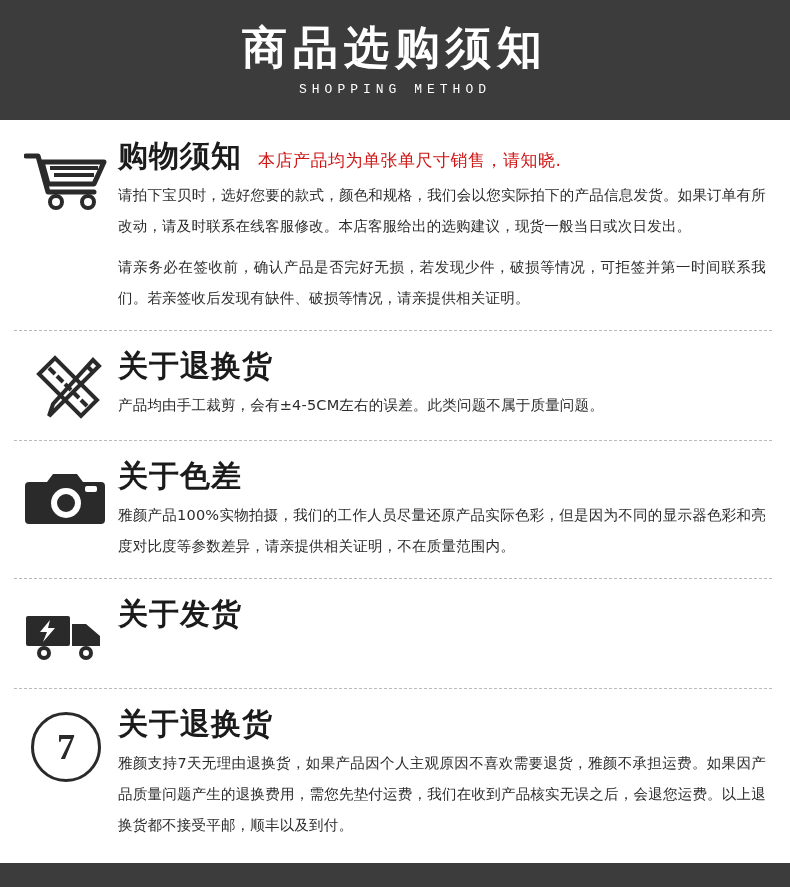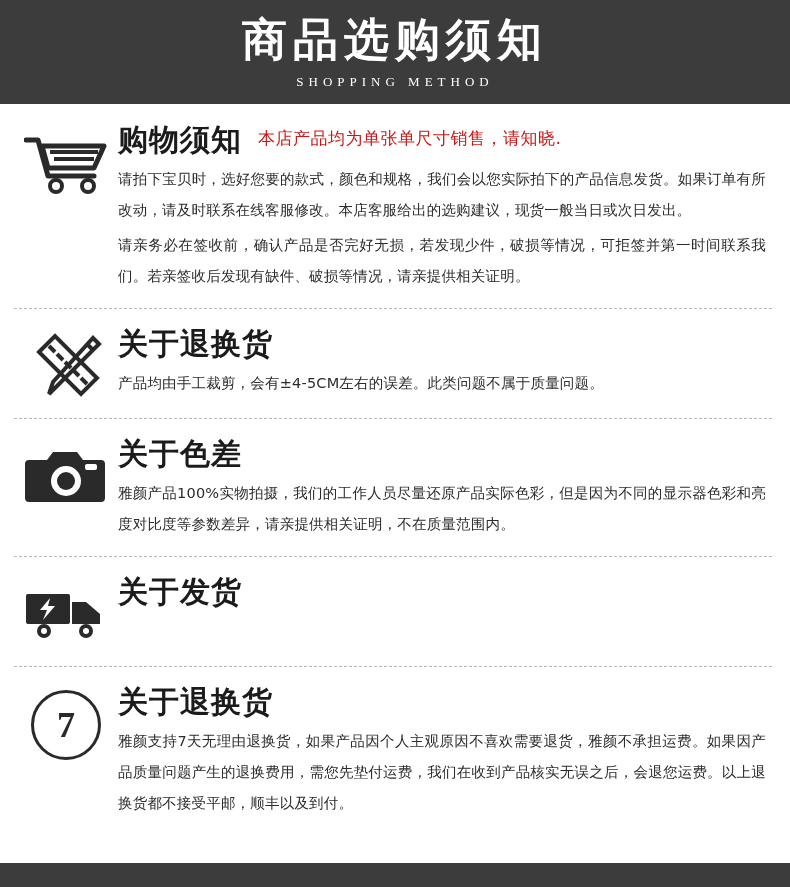--- a/index.html
+++ b/index.html
@@ -13,42 +13,42 @@
     position: relative;
     width: 790px;
     height: 887px;
     background: #ffffff;
     overflow: hidden;
   }
 
   
   .header {
     width: 790px;
-    height: 104px;
+    height: 120px;
     background: #3c3c3c;
     display: flex;
     flex-direction: column;
     align-items: center;
     justify-content: center;
   }
   .header-title {
     color: #ffffff;
     font-size: 45px;
     font-weight: bold;
     letter-spacing: 6px;
     line-height: 50px;
     text-align: center;
   }
   .header-sub {
     color: #ffffff;
     font-size: 13px;
     letter-spacing: 5px;
     margin-top: 9px;
     text-align: left;
-    font-family: Liberation Serif, serif;
+    font-family: Liberation Mono, monospace;
   }
 
   
   .sections {
     padding: 0 0 0 0;
   }
   .section {
     display: flex;
     align-items: flex-start;
     padding: 18px 22px 16px 14px;
@@ -69,21 +69,21 @@
     align-items: flex-start;
     justify-content: center;
     padding-top: 6px;
   }
   .body-col {
     flex: 1 1 auto;
     padding-right: 2px;
   }
   .sec-head {
     display: flex;
-    align-items: center;
+    align-items: flex-end;
     flex-wrap: wrap;
   }
   .sec-title {
     font-size: 30px;
     font-weight: bold;
     color: #1b1b1b;
     line-height: 36px;
     letter-spacing: 1px;
   }
   .sec-note {
@@ -96,21 +96,21 @@
     top: -2px;
   }
   .para {
     font-size: 14.5px;
     color: #2c2c2c;
     line-height: 31px;
     margin-top: 6px;
     text-align: justify;
     letter-spacing: 0.2px;
   }
-  .para + .para { margin-top: 4px; }
+  .para + .para { margin-top: 10px; }
 
   
   .icon-box {
     width: 86px;
     height: 70px;
     display: flex;
     align-items: center;
     justify-content: center;
     color: #2a2a2a;
   }

